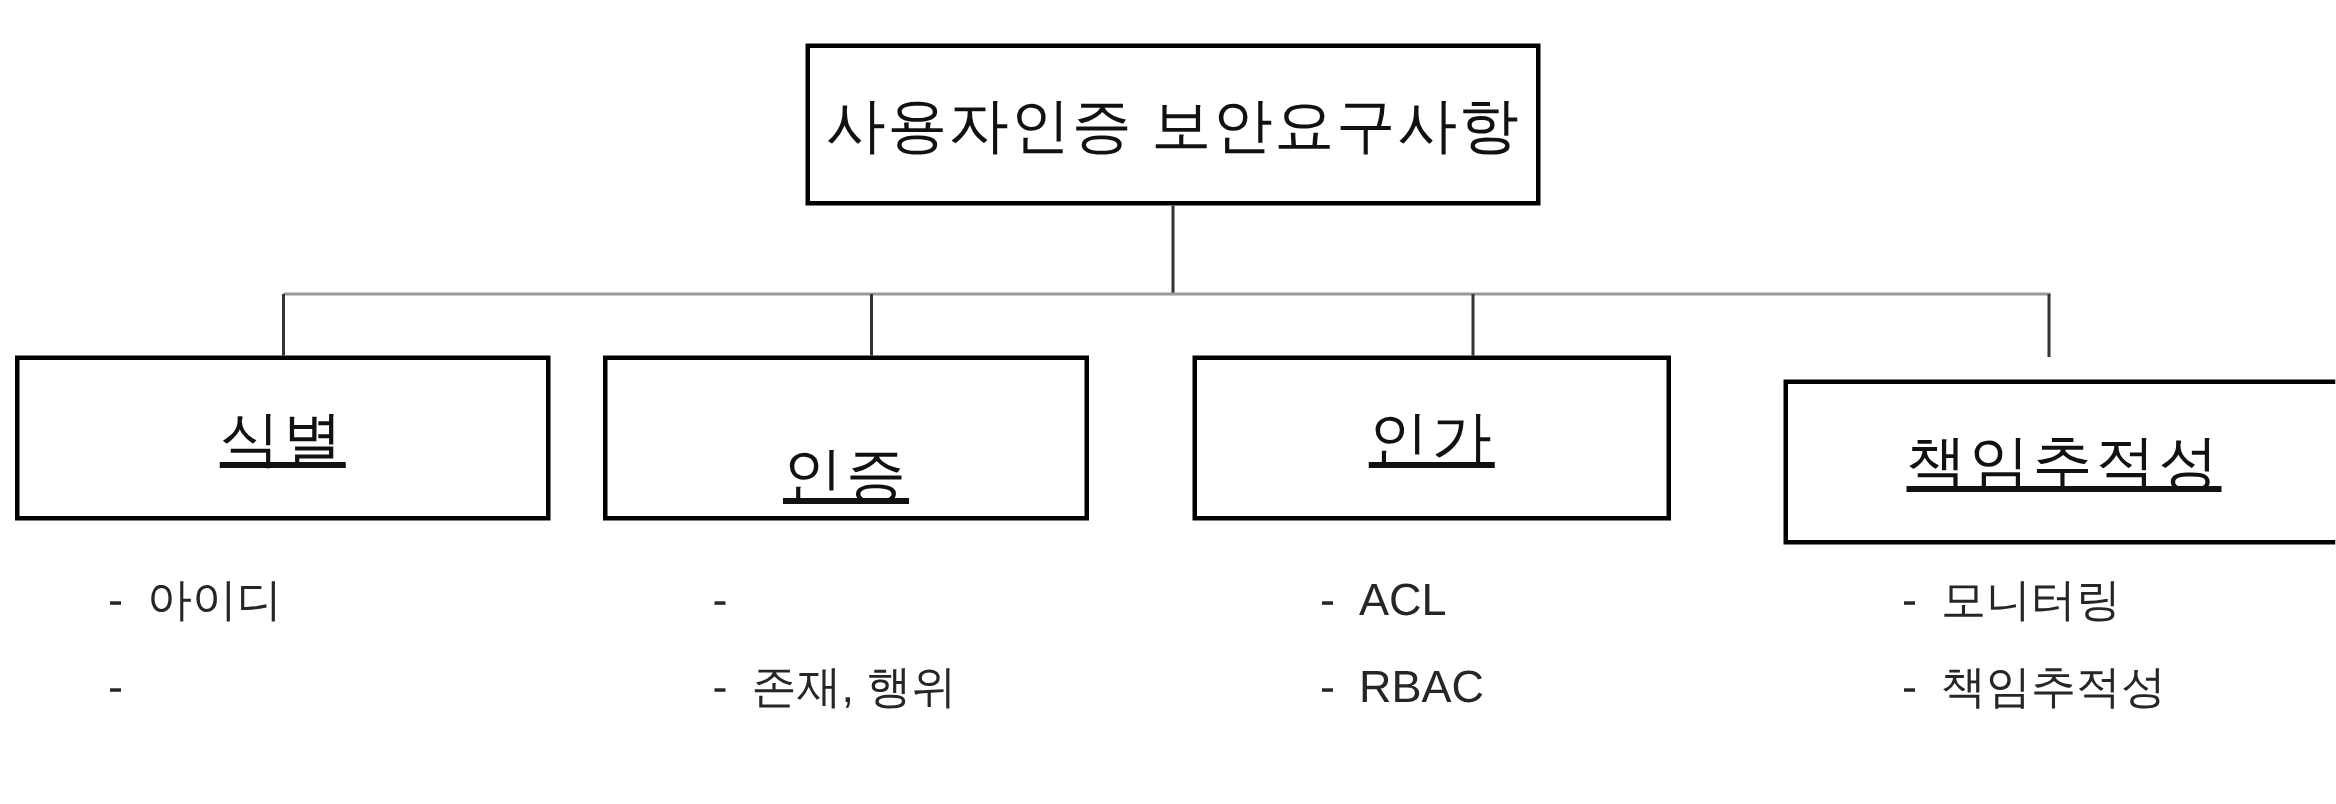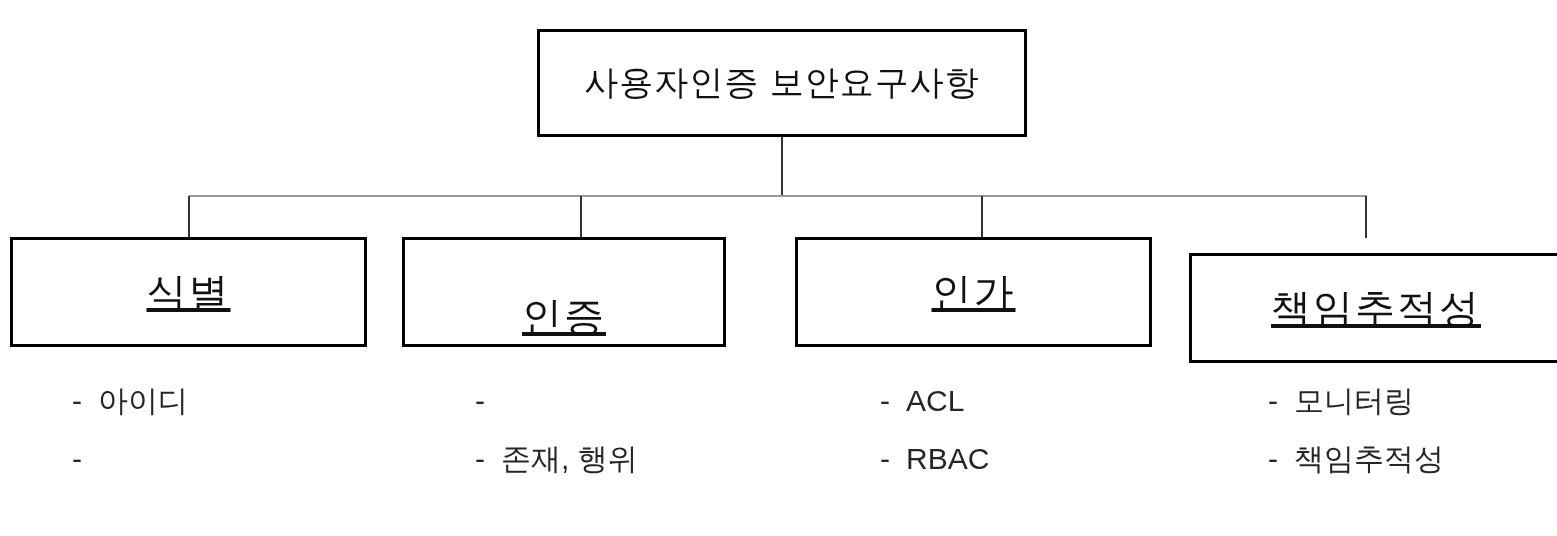--- a/index.html
+++ b/index.html
@@ -21,33 +21,33 @@
     background: #ffffff;
     display: flex;
     align-items: center;
     justify-content: center;
     box-sizing: border-box;
     color: #111111;
   }
   .root-box {
     left: 537px; top: 29px;
     width: 490px; height: 108px;
-    font-size: 34px;
+    font-size: 40px;
     letter-spacing: 1px;
   }
   .child-box {
     top: 237px;
     height: 110px;
     font-size: 40px;
     letter-spacing: 2px;
     text-decoration: underline;
   }
   .box-1 { left: 10px;   width: 357px; }
   .box-2 { left: 402px;  width: 324px; align-items: flex-end; }
-  .box-3 { left: 795px;  width: 357px; }
+  .box-3 { left: 795px;  width: 319px; }
   .box-4 { left: 1189px; width: 374px; margin-top: 16px; }
 
   .connector-v {
     position: absolute;
     width: 2px;
     background: #333333;
   }
   .main-drop  { left: 781px;  top: 137px; height: 59px; }
   .drop-1 { left: 188px;  top: 196px; height: 42px; }
   .drop-2 { left: 580px;  top: 196px; height: 42px; }

